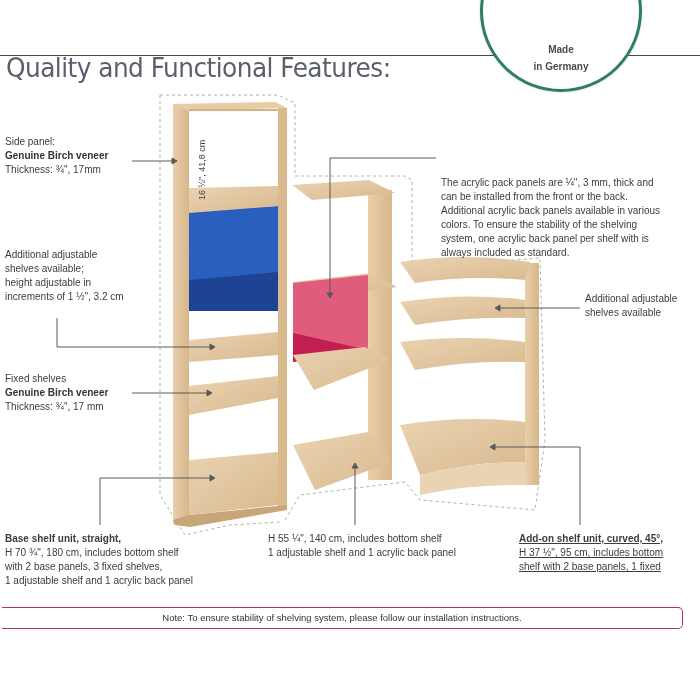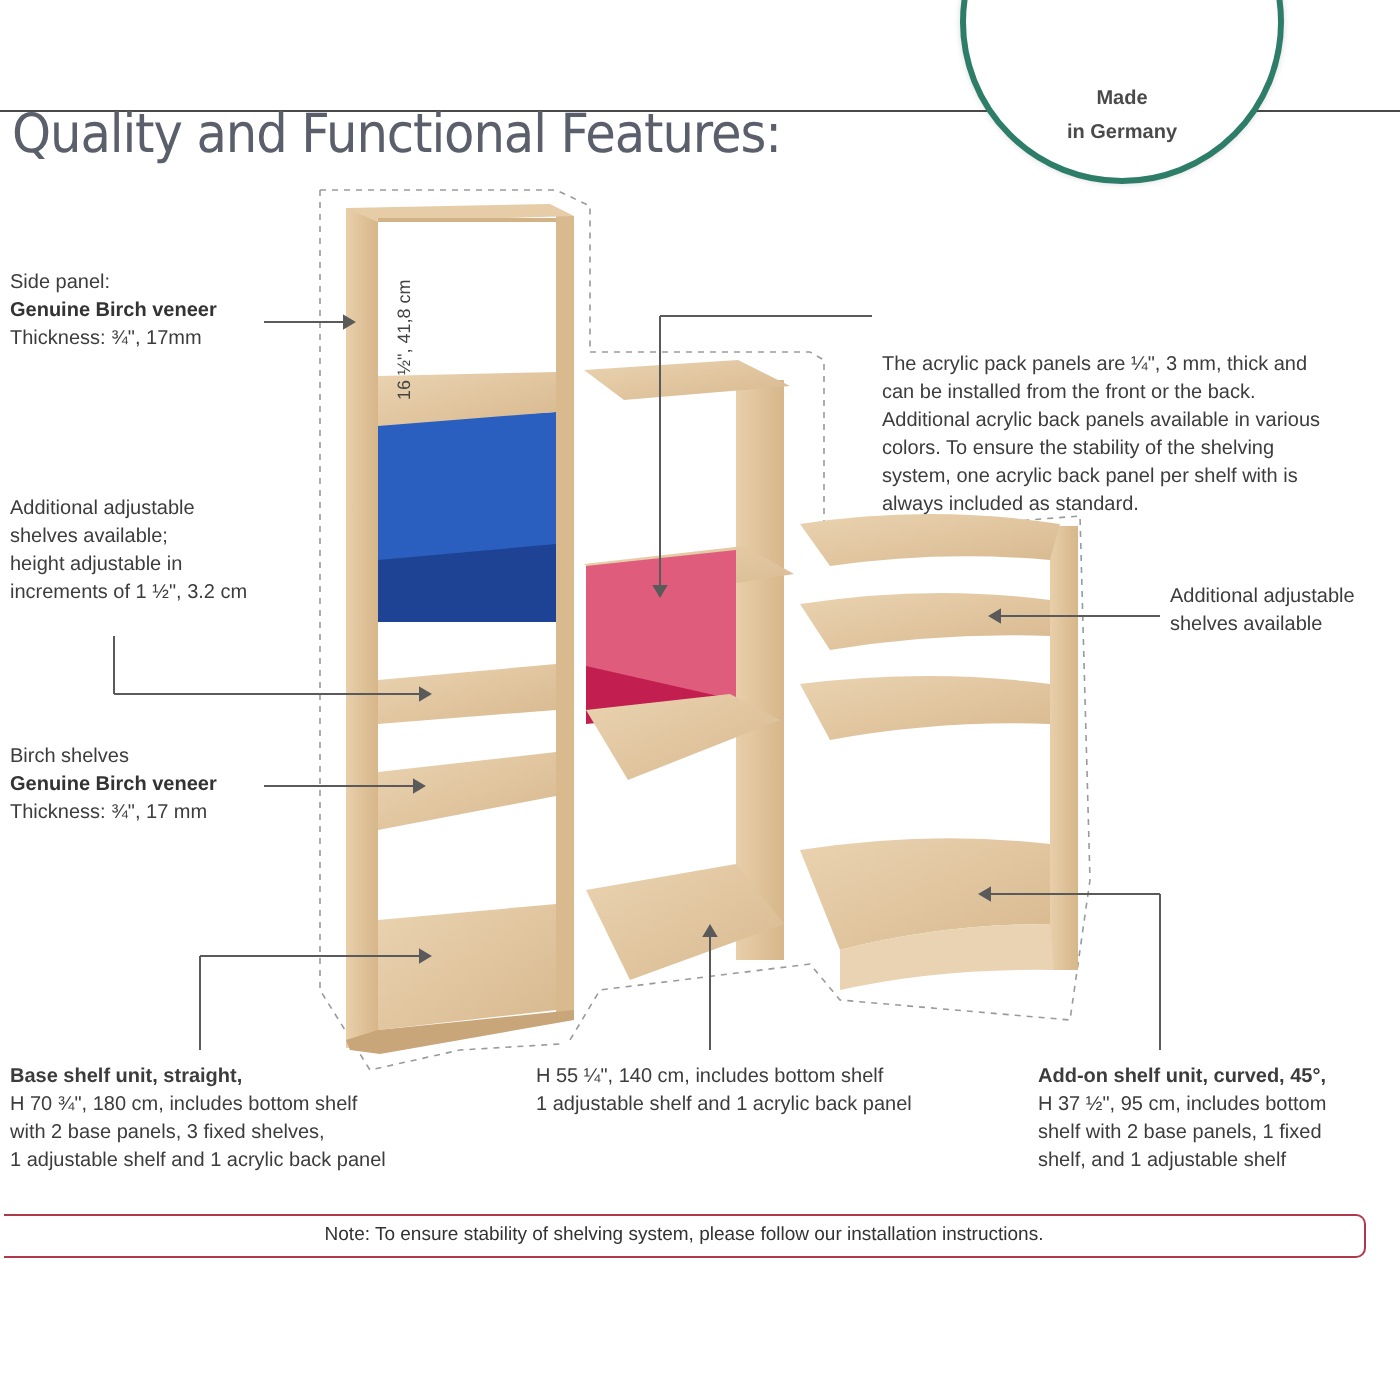--- a/index.html
+++ b/index.html
@@ -116,21 +116,21 @@
   <div><b>Genuine Birch veneer</b></div>
   <div>Thickness: ¾", 17mm</div>
 </div>
 <div class="label" style="left:5px;top:248px;">
   <div>Additional adjustable</div>
   <div>shelves available;</div>
   <div>height adjustable in</div>
   <div>increments of 1 ½", 3.2 cm</div>
 </div>
 <div class="label" style="left:5px;top:372px;">
-  <div>Birch shelves</div>
+  <div>Fixed shelves</div>
   <div><b>Genuine Birch veneer</b></div>
   <div>Thickness: ¾", 17 mm</div>
 </div>
 
 <div class="label" style="left:441px;top:132px;margin-top:44px;">
   <div>The acrylic pack panels are ¼", 3 mm, thick and</div>
   <div>can be installed from the front or the back.</div>
   <div>Additional acrylic back panels available in various</div>
   <div>colors. To ensure the stability of the shelving</div>
   <div>system, one acrylic back panel per shelf with is</div>
@@ -144,22 +144,21 @@
 <div class="caption" style="left:5px;top:532px;">
   <div><b>Base shelf unit, straight,</b></div>
   <div>H 70 ¾", 180 cm, includes bottom shelf</div>
   <div>with 2 base panels, 3 fixed shelves,</div>
   <div>1 adjustable shelf and 1 acrylic back panel</div>
 </div>
 <div class="caption" style="left:268px;top:532px;">
   <div>H 55 ¼", 140 cm, includes bottom shelf</div>
   <div>1 adjustable shelf and 1 acrylic back panel</div>
 </div>
-<div class="caption" style="left:519px;top:532px;">
+<div class="caption" style="left:519px;top:532px;text-decoration:underline;">
   <div><b>Add-on shelf unit, curved, 45°,</b></div>
   <div>H 37 ½", 95 cm, includes bottom</div>
   <div>shelf with 2 base panels, 1 fixed</div>
-  <div>shelf, and 1 adjustable shelf</div>
 </div>
 
 <div class="note">
   <b>Note:</b><span> To ensure stability of shelving system, please follow our installation instructions.</span>
 </div>
 
 </body></html>

